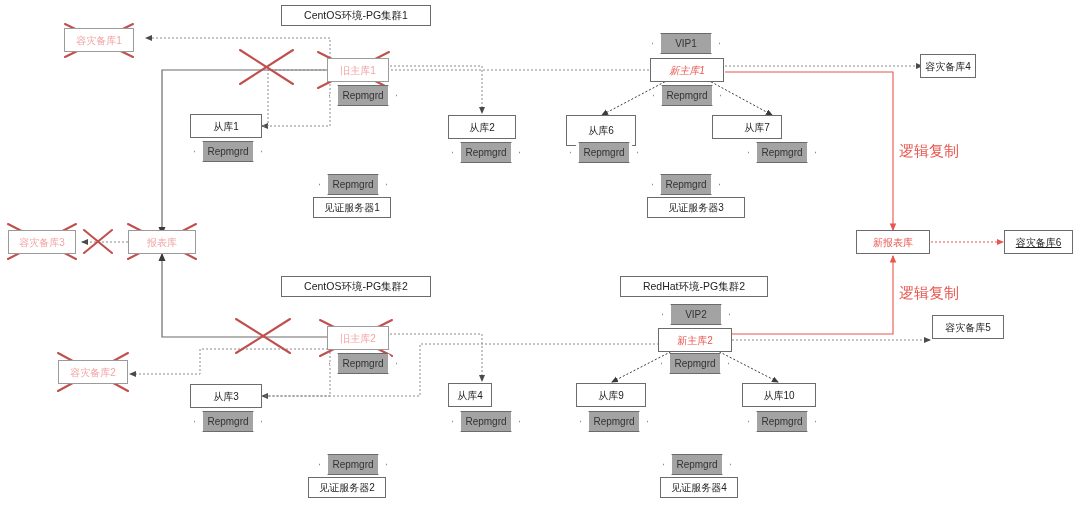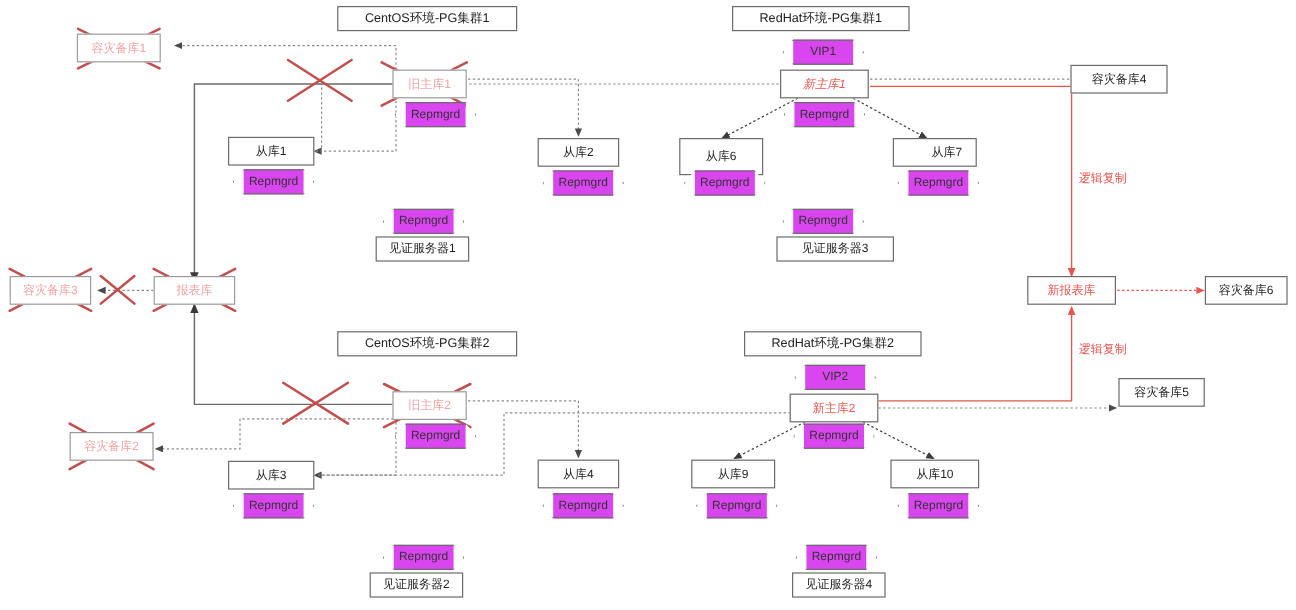--- a/index.html
+++ b/index.html
@@ -57,21 +57,21 @@
   }
   .hex {
     position: relative;
     width: 100%;
     height: 100%;
     display: flex;
     align-items: center;
     justify-content: center;
     font-size: 10px;
     color: #333333;
-    background: #d946ef;
+    background: #a3a3a3;
     border-top: 1px solid #6b6b6b;
     border-bottom: 1px solid #6b6b6b;
     white-space: nowrap;
   }
   .hex::before, .hex::after {
     content: "";
     position: absolute;
     top: -1px;
     width: 9px;
     height: calc(100% + 2px);
@@ -88,21 +88,21 @@
   .hex::after {
     right: -9px;
     border-right: 1px solid #6b6b6b;
     border-top: 1px solid #6b6b6b;
     border-bottom: 1px solid #6b6b6b;
     clip-path: polygon(100% 50%, 0% 0%, 0% 100%);
     background: #ffffff;
   }
   .edge-label {
     position: absolute;
-    font-size: 10px;
+    font-size: 15px;
     color: #e8564f;
     white-space: nowrap;
   }
 </style>
 </head>
 <body>
 
 <div id="canvas">
 
   <svg id="wires" viewBox="0 0 1080 508">
@@ -181,21 +181,20 @@
 
       <path d="M236,319 L290,353"></path>
         <path d="M236,353 L290,319"></path>
 
       <path d="M320,320 L392,356"></path>
         <path d="M320,356 L392,320"></path>
     </g>
   </svg>
 
   <div class="node rect header" style="left:281px;top:5px;width:150px;height:21px;">CentOS环境-PG集群1</div>
-  <div class="node rect header" style="left:610px;top:5px;width:148px;height:21px;">RedHat环境-PG集群1</div>
   <div class="node rect header" style="left:281px;top:276px;width:150px;height:21px;">CentOS环境-PG集群2</div>
   <div class="node rect header" style="left:620px;top:276px;width:148px;height:21px;">RedHat环境-PG集群2</div>
 
   <div class="hexwrap" style="left:661px;top:33px;width:50px;height:19px;">
     <div class="hex">VIP1</div>
   </div>
   <div class="hexwrap" style="left:671px;top:304px;width:50px;height:19px;">
     <div class="hex">VIP2</div>
   </div>
 
@@ -227,34 +226,34 @@
   <div class="node rect" style="left:448px;top:115px;width:68px;height:24px;">从库2</div>
   <div class="hexwrap" style="left:461px;top:142px;width:50px;height:19px;">
     <div class="hex">Repmgrd</div>
   </div>
 
   <div class="node rect" style="left:566px;top:115px;width:70px;height:31px;">从库6</div>
   <div class="hexwrap" style="left:579px;top:142px;width:50px;height:19px;">
     <div class="hex">Repmgrd</div>
   </div>
 
-  <div class="node rect" style="left:744px;top:115px;width:70px;height:24px;padding-left:20px;">从库7</div>
+  <div class="node rect" style="left:712px;top:115px;width:70px;height:24px;padding-left:20px;">从库7</div>
   <div class="hexwrap" style="left:757px;top:142px;width:50px;height:19px;">
     <div class="hex">Repmgrd</div>
   </div>
 
   <div class="hexwrap" style="left:661px;top:174px;width:50px;height:19px;">
     <div class="hex">Repmgrd</div>
   </div>
   <div class="node rect" style="left:647px;top:197px;width:98px;height:21px;">见证服务器3</div>
 
-  <div class="node rect" style="left:892px;top:54px;width:81px;height:24px;">容灾备库4</div>
+  <div class="node rect" style="left:920px;top:54px;width:56px;height:24px;">容灾备库4</div>
 
   <div class="node rect newprimary" style="left:856px;top:230px;width:74px;height:24px;">新报表库</div>
-  <div class="node rect" style="left:1004px;top:230px;width:69px;height:24px;">容灾备库6</div>
+  <div class="node rect" style="left:1004px;top:230px;width:69px;height:24px;text-decoration:underline;">容灾备库6</div>
 
   <div class="node rect dead" style="left:327px;top:326px;width:62px;height:24px;">旧主库2</div>
   <div class="hexwrap" style="left:338px;top:353px;width:50px;height:19px;">
     <div class="hex">Repmgrd</div>
   </div>
 
   <div class="node rect" style="left:190px;top:384px;width:72px;height:24px;">从库3</div>
   <div class="hexwrap" style="left:203px;top:411px;width:50px;height:19px;">
     <div class="hex">Repmgrd</div>
   </div>
@@ -264,21 +263,21 @@
   <div class="hexwrap" style="left:328px;top:454px;width:50px;height:19px;">
     <div class="hex">Repmgrd</div>
   </div>
   <div class="node rect" style="left:308px;top:477px;width:78px;height:21px;">见证服务器2</div>
 
   <div class="node rect newprimary" style="left:658px;top:328px;width:74px;height:24px;">新主库2</div>
   <div class="hexwrap" style="left:670px;top:353px;width:50px;height:19px;">
     <div class="hex">Repmgrd</div>
   </div>
 
-  <div class="node rect" style="left:448px;top:383px;width:68px;height:24px;">从库4</div>
+  <div class="node rect" style="left:448px;top:383px;width:44px;height:24px;">从库4</div>
   <div class="hexwrap" style="left:461px;top:411px;width:50px;height:19px;">
     <div class="hex">Repmgrd</div>
   </div>
 
   <div class="node rect" style="left:576px;top:383px;width:70px;height:24px;">从库9</div>
   <div class="hexwrap" style="left:589px;top:411px;width:50px;height:19px;">
     <div class="hex">Repmgrd</div>
   </div>
 
   <div class="node rect" style="left:742px;top:383px;width:74px;height:24px;">从库10</div>

